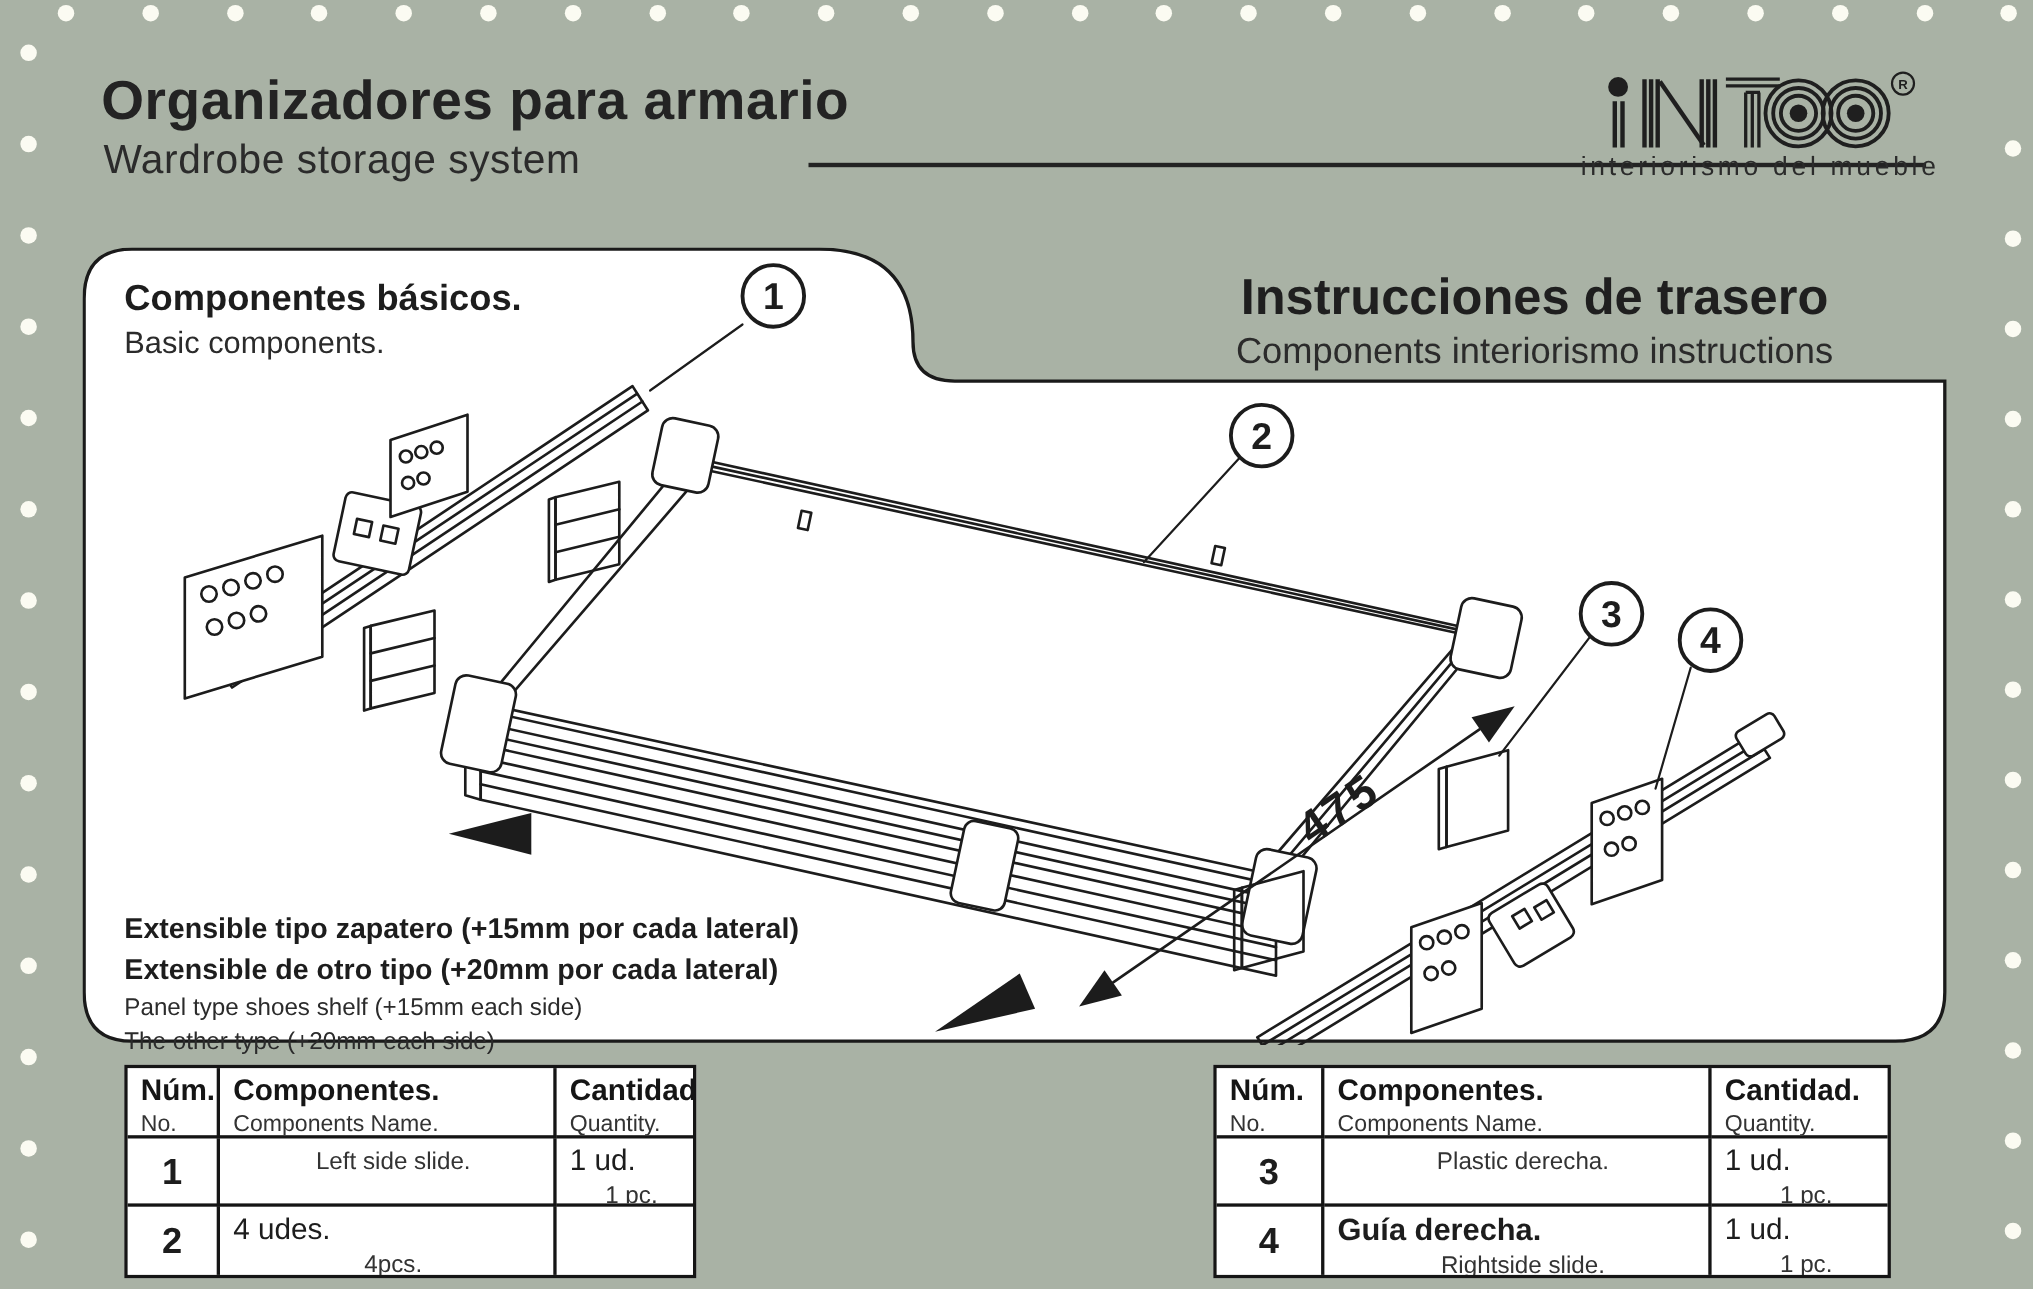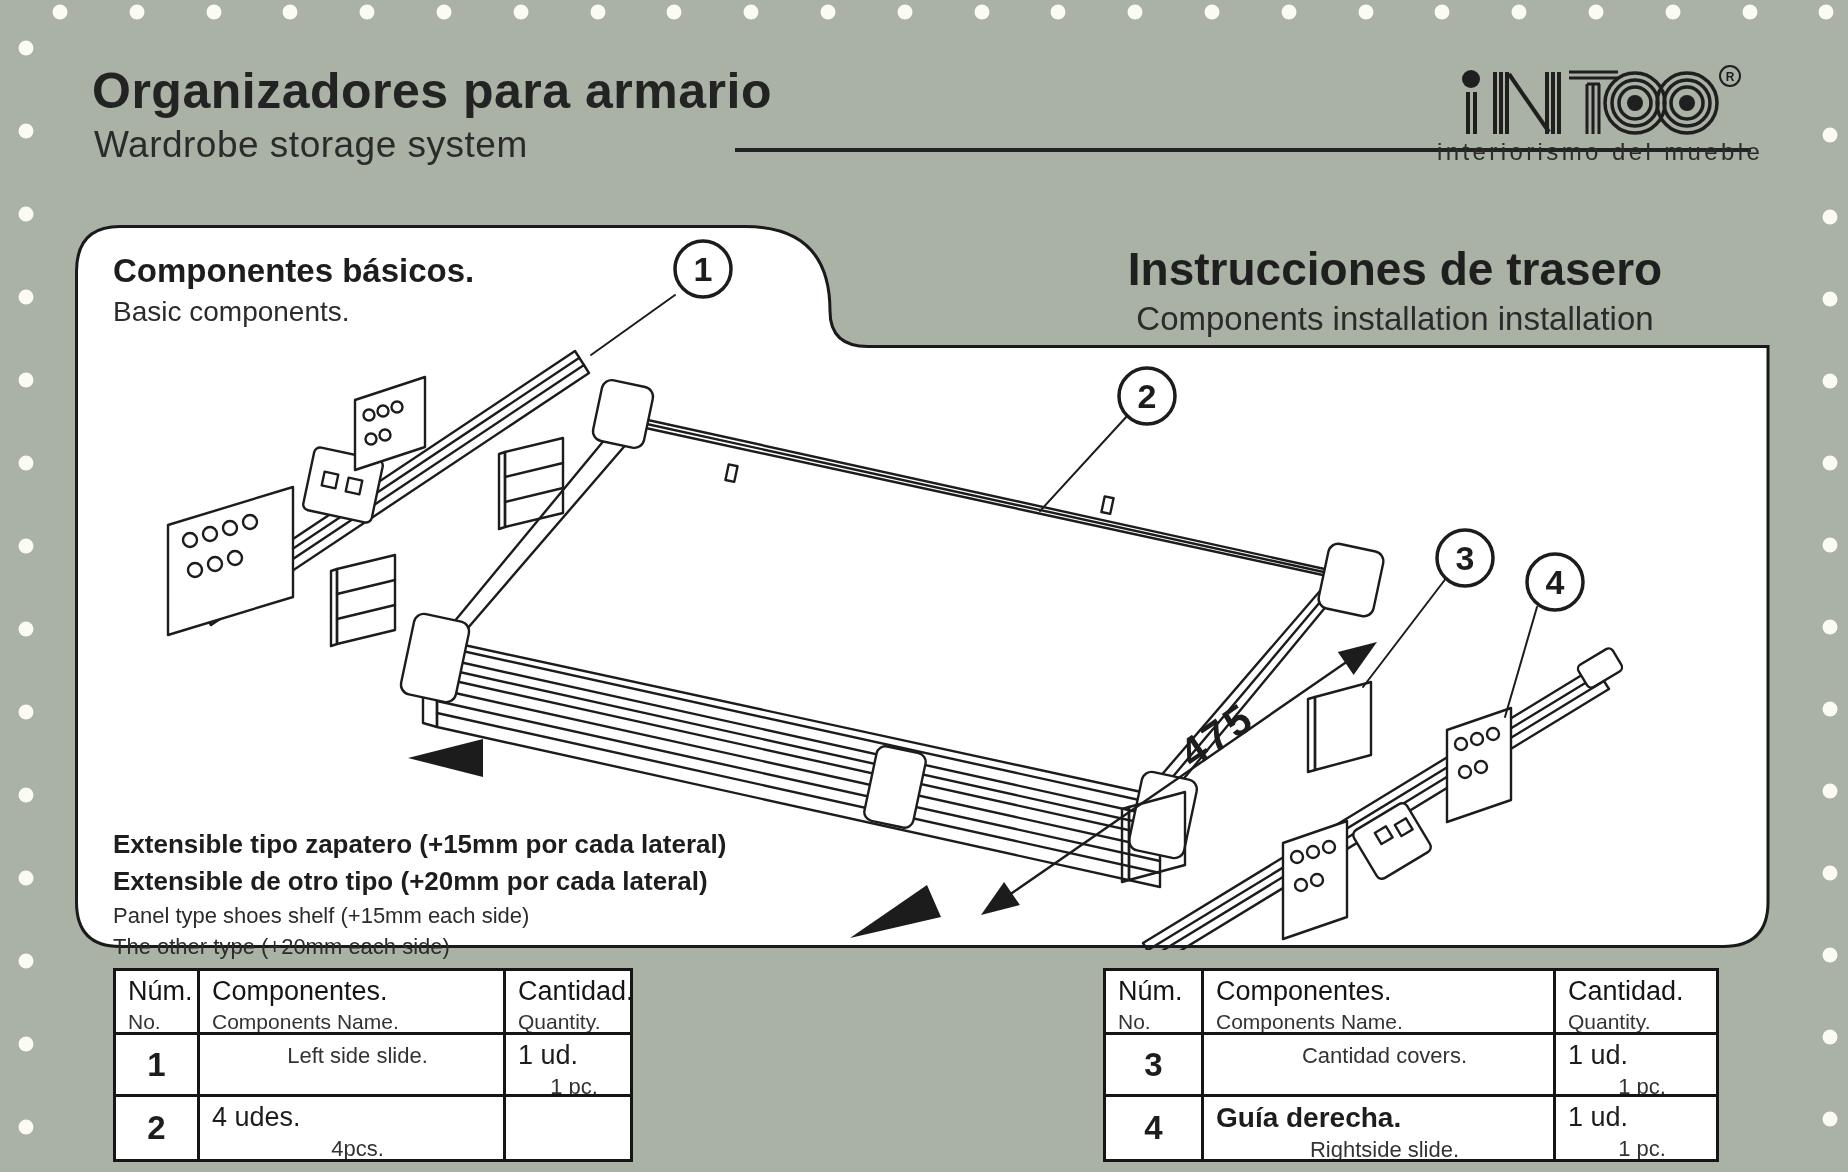--- a/index.html
+++ b/index.html
@@ -33,21 +33,21 @@
   
   .parts-table{position:absolute;border:3px solid #151515;background:#fff;display:grid;
     grid-template-rows:64px 62px 62px;}
   .parts-table.left{left:113px;top:968px;grid-template-columns:84px 306px 124px;}
   .parts-table.right{left:1103px;top:968px;grid-template-columns:98px 352px 160px;}
   .cell{border-right:3px solid #151515;border-bottom:3px solid #151515;
     padding:5px 0 0 12px;overflow:hidden;}
   .cell:nth-child(3n){border-right:none;}
   .cell:nth-child(n+7){border-bottom:none;}
   .cell.center{display:flex;align-items:center;justify-content:center;padding:0;}
-  .h-main{font-size:27px;font-weight:normal;color:#151515;}
+  .h-main{font-size:27px;font-weight:bold;color:#151515;}
   .h-sub{font-size:21px;color:#333;margin-top:3px;}
   .r-num{font-size:33px;font-weight:bold;}
   .r-name{font-size:28px;font-weight:bold;}
   .r-sub{font-size:22px;color:#333;margin-top:3px;text-align:center;}
   .r-qty{font-size:27px;}
 </style>
 </head>
 <body>
 
 <div class="page-title">Organizadores para armario</div>
@@ -211,21 +211,21 @@
     <text x="1480" y="369" font-size="34">4</text>
     <text x="1150" y="522" font-size="42" letter-spacing="3" transform="rotate(-34.5 1150 522)">475</text>
   </g>
 </svg>
 
 <div class="basics-title">Componentes básicos.</div>
 <div class="basics-subtitle">Basic components.</div>
 
 <div class="instructions-block">
   <div class="instructions-title">Instrucciones de trasero</div>
-  <div class="instructions-subtitle">Components installation installation</div>
+  <div class="instructions-subtitle">Components interiorismo instructions</div>
 </div>
 
 <div class="notes-block">
   <div class="note-bold">Extensible tipo zapatero (+15mm por cada lateral)</div>
   <div class="note-bold">Extensible de otro tipo (+20mm por cada lateral)</div>
   <div class="note-reg">Panel type shoes shelf (+15mm each side)</div>
   <div class="note-reg">The other type (+20mm each side)</div>
 </div>
 
 <div class="parts-table left">
@@ -270,21 +270,21 @@
     <div class="h-sub">Components Name.</div>
   </div>
   <div class="cell">
     <div class="h-main">Cantidad.</div>
     <div class="h-sub">Quantity.</div>
   </div>
   <div class="cell center">
       <span class="r-num">3</span>
     </div>
   <div class="cell">
-    <div class="r-sub">Cantidad covers.</div>
+    <div class="r-sub">Plastic derecha.</div>
   </div>
   <div class="cell">
     <div class="r-qty">1 ud.</div>
     <div class="r-sub">1 pc.</div>
   </div>
   <div class="cell center">
       <span class="r-num">4</span>
     </div>
   <div class="cell">
     <div class="r-name">Guía derecha.</div>

